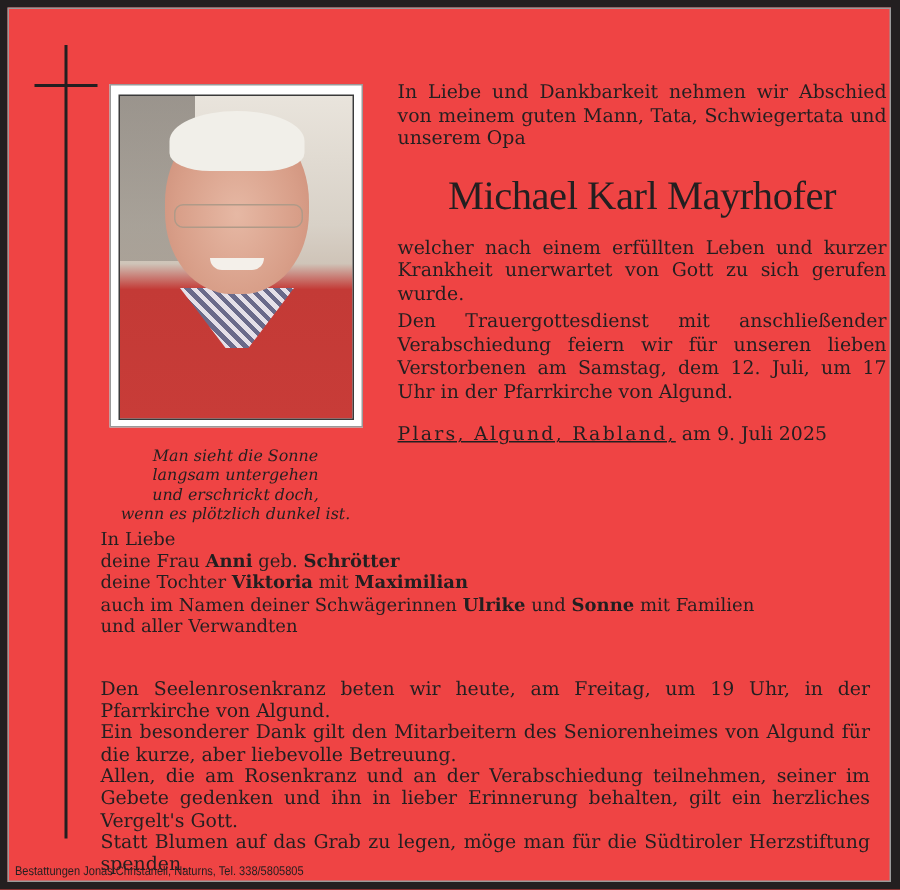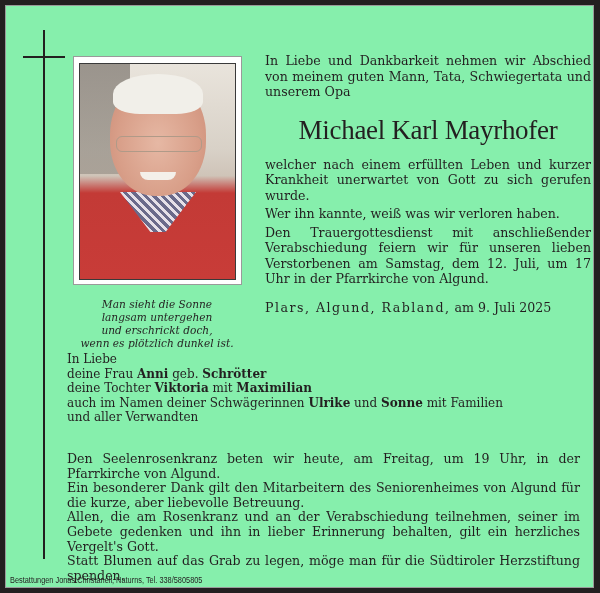--- a/index.html
+++ b/index.html
@@ -1,17 +1,17 @@
 <!DOCTYPE html>
 <html><head>
 <meta charset="utf-8">
 <style>
   html,body{margin:0;padding:0;}
   body{width:600px;height:593px;background:#231f20;position:relative;overflow:hidden;font-family:"DejaVu Serif","Liberation Serif",serif;color:#231f20;}
-  .sheet{position:absolute;left:5px;top:5px;width:589px;height:583px;background:#86efac;border:1px solid #9a9a9a;box-sizing:border-box;}
+  .sheet{position:absolute;left:5px;top:5px;width:589px;height:583px;background:#ef4444;border:1px solid #9a9a9a;box-sizing:border-box;}
   .cross-v{position:absolute;left:37px;top:24px;width:2px;height:529px;background:#231f20;}
   .cross-h{position:absolute;left:17px;top:50px;width:42px;height:2px;background:#231f20;}
   .photo-frame{position:absolute;left:67px;top:50px;width:169px;height:229px;border:1px solid #9a9a9a;box-sizing:border-box;background:#fff;}
   .photo{position:absolute;left:5px;top:6px;width:157px;height:217px;border:1px solid #3a3a3a;box-sizing:border-box;overflow:hidden;
     background:linear-gradient(180deg,#e9e4dc 0%,#d8d1c7 40%,#cfc4b8 52%,#c33a36 60%,#c83c38 100%);}
   .photo .wall{position:absolute;left:0;top:0;width:50px;height:110px;background:linear-gradient(180deg,#5a534c,#8b857c);opacity:.55;}
   .photo .head{position:absolute;left:30px;top:14px;width:96px;height:118px;border-radius:48% 48% 46% 46%;background:radial-gradient(ellipse at 50% 55%,#e6b8a4 0%,#d89e88 60%,#c98a75 100%);}
   .photo .hair{position:absolute;left:33px;top:10px;width:90px;height:40px;border-radius:50% 50% 30% 30%;background:#f1efe9;}
   .photo .glasses{position:absolute;left:36px;top:72px;width:84px;height:14px;border:1px solid #b09a88;border-radius:6px;}
   .photo .smile{position:absolute;left:60px;top:108px;width:36px;height:8px;border-radius:0 0 18px 18px;background:#f4f0ea;}
@@ -19,21 +19,21 @@
   .poem{position:absolute;left:62px;top:292px;width:178px;text-align:center;font-style:italic;font-size:10.6px;line-height:13px;}
   .right{position:absolute;left:265px;top:53px;width:326px;font-size:12.6px;line-height:15.5px;}
   .just{text-align:justify;text-align-last:auto;}
   .name{margin-top:14px;font-weight:normal;font-size:27px;line-height:32px;text-align:center;letter-spacing:-0.3px;font-family:"Liberation Serif","DejaVu Serif",serif;}
   .dates{margin-top:6px;text-align:center;font-weight:bold;font-size:12.6px;}
   .dates span{margin:0 10px;}
   .p{margin:0;}
   .gap1{margin-top:11px;}
   .gap2{margin-top:3px;}
   .place{margin-top:13px;}
-  .place .spaced{letter-spacing:1.5px;}
+  .place .spaced{letter-spacing:1.5px;text-decoration:underline;}
   .family{position:absolute;left:67px;top:352px;width:510px;font-size:12px;line-height:14.6px;}
   .family b{font-weight:bold;}
   .closing{position:absolute;left:67px;top:452px;width:513px;font-size:12.6px;line-height:14.6px;text-align:justify;}
   .closing p{margin:0;}
   .footer{position:absolute;left:10px;top:575px;font-family:"Liberation Sans","DejaVu Sans",sans-serif;font-size:8.4px;line-height:10px;transform:scaleX(.88);transform-origin:left;}
   .line{display:block;}
 </style>
 </head>
 <body>
 
@@ -57,21 +57,20 @@
     <span class="line">langsam untergehen</span>
     <span class="line">und erschrickt doch,</span>
     <span class="line">wenn es plötzlich dunkel ist.</span>
   </div>
 </div>
 
 <div class="right">
   <p class="p just">In Liebe und Dankbarkeit nehmen wir Abschied von meinem guten Mann, Tata, Schwiegertata und unserem Opa</p>
   <div class="name">Michael Karl Mayrhofer</div>
   <p class="p just gap1">welcher nach einem erfüllten Leben und kurzer Krankheit unerwartet von Gott zu sich gerufen wurde.</p>
-  <p class="p gap2">Wer ihn kannte, weiß was wir verloren haben.</p>
   <p class="p just gap2">Den Trauergottesdienst mit anschließender Verabschiedung feiern wir für unseren lieben Verstorbenen am Samstag, dem 12. Juli, um 17 Uhr in der Pfarrkirche von Algund.</p>
   <p class="p place">
     <span class="spaced">Plars, Algund, Rabland,</span>
     <span>am 9. Juli 2025</span>
   </p>
 </div>
 
 <div class="family">
   <span class="line">In Liebe</span>
   <span class="line"><span>deine Frau </span><b>Anni</b><span> geb. </span><b>Schrötter</b></span>

